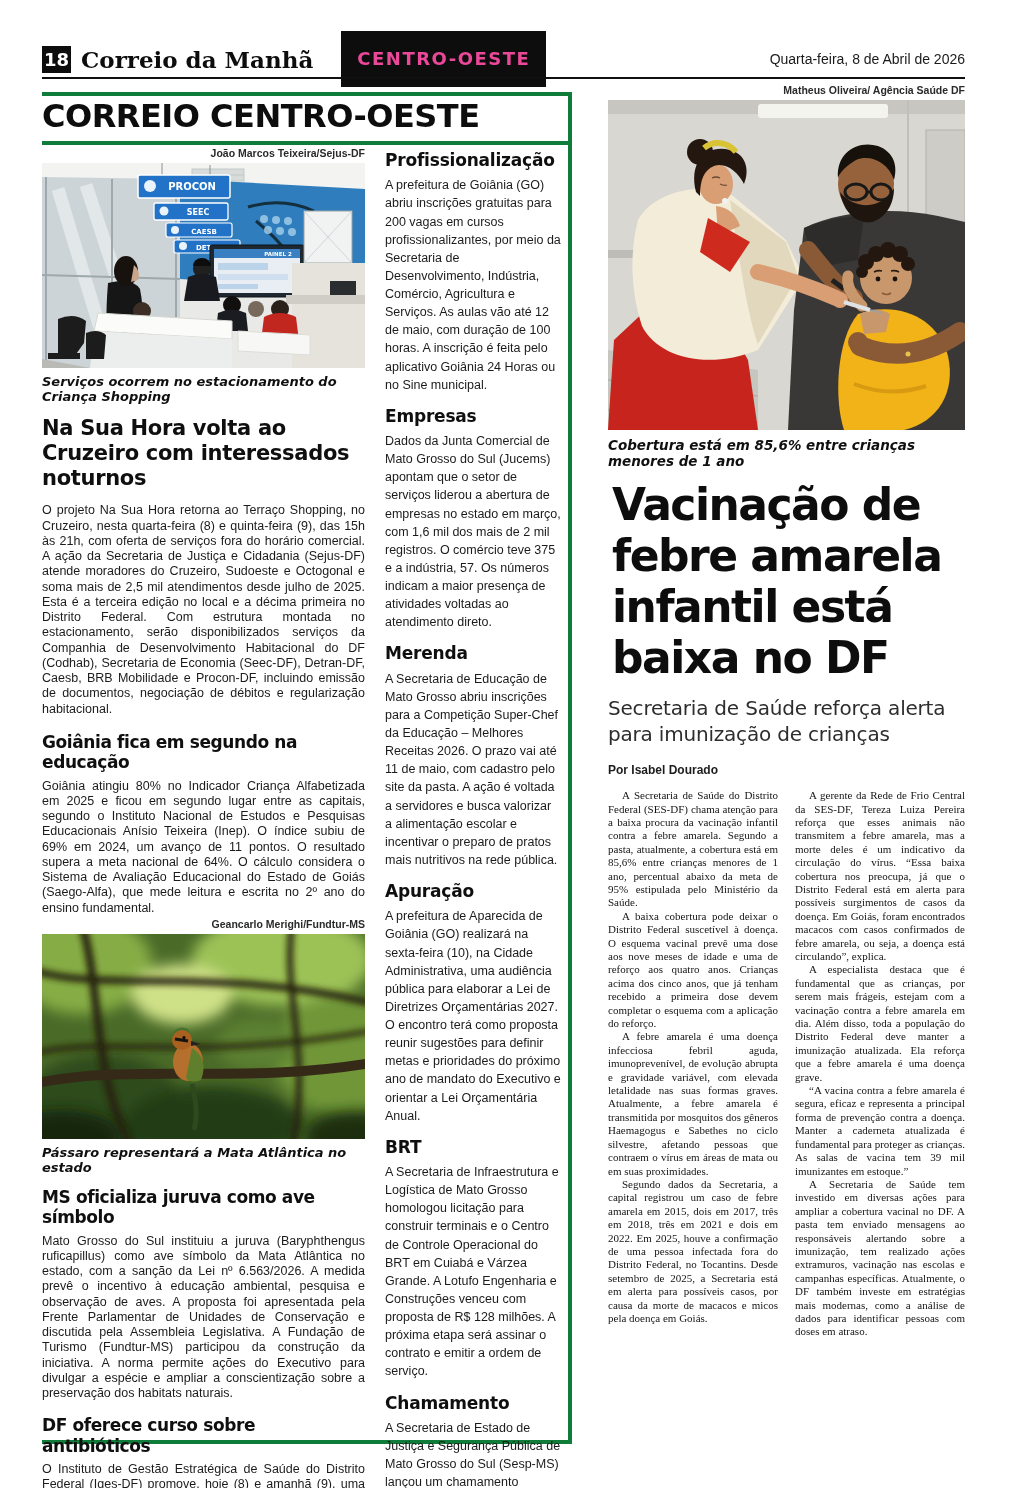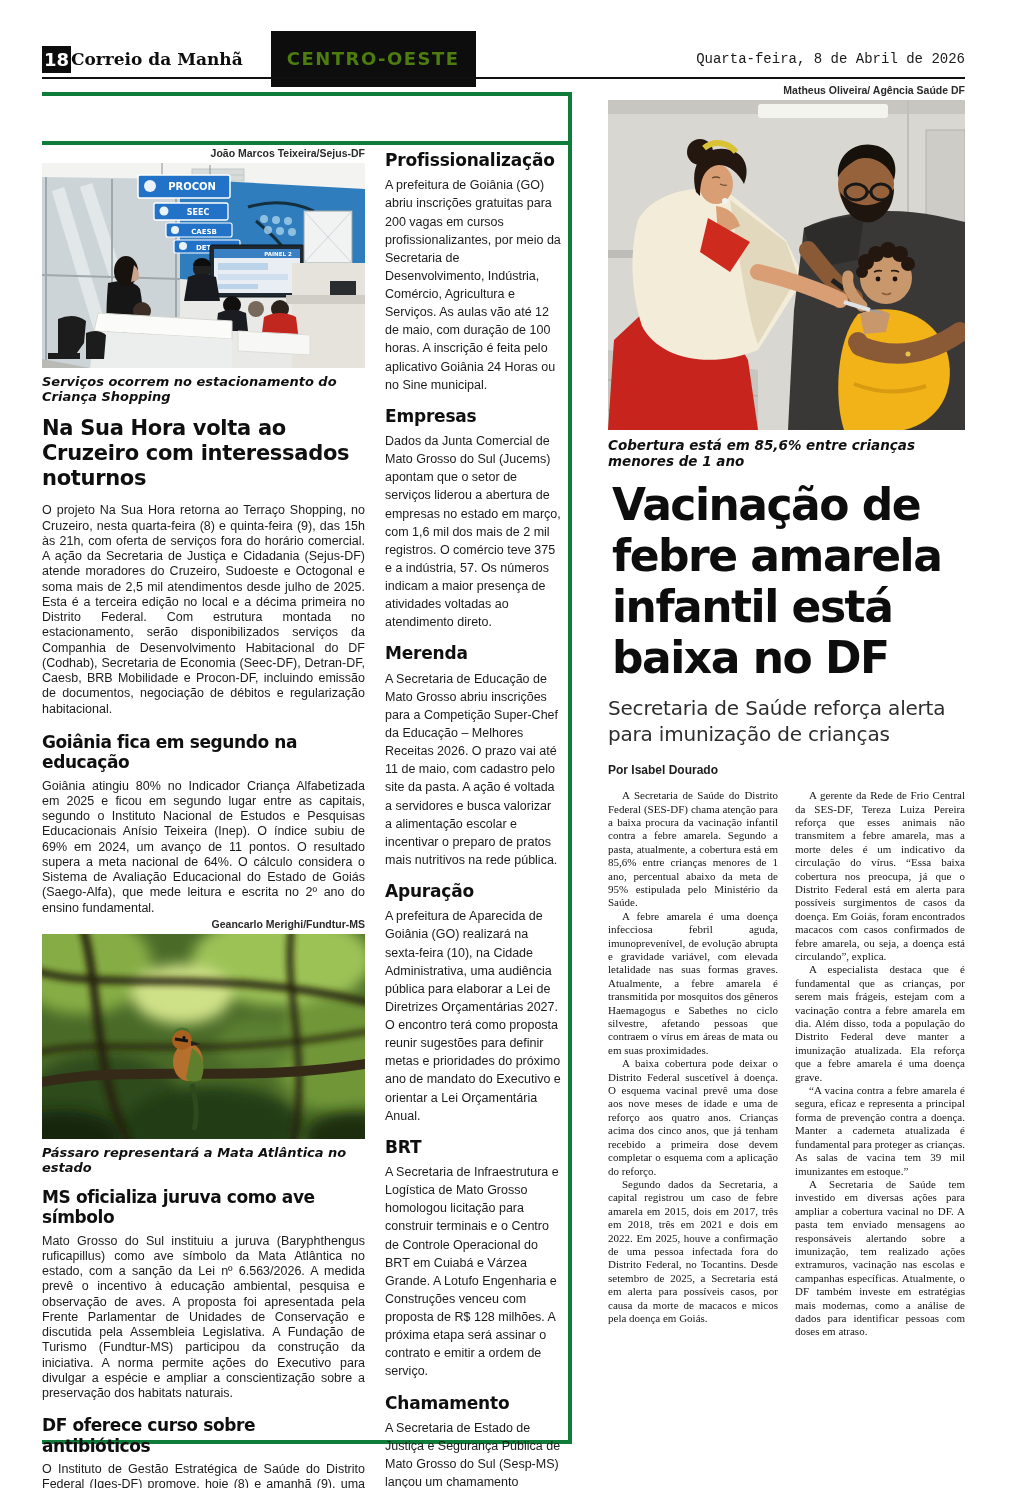--- a/index.html
+++ b/index.html
@@ -2,23 +2,23 @@
 <html lang="pt-BR"><head>
 <meta charset="utf-8">
 <style>
   html,body{margin:0;padding:0;background:#ffffff;}
   #page{position:relative;width:1010px;height:1488px;background:#fff;overflow:hidden;
         font-family:"Liberation Sans",sans-serif;color:#151515;}
   .green{background:#0f7c3a;}
   
   .hdr{position:absolute;left:42px;top:42px;width:923px;height:34px;display:flex;align-items:center;}
   .pagenum{background:#0d0d0d;color:#fff;font:700 18px/27px "DejaVu Sans",sans-serif;width:29px;height:27px;text-align:center;}
-  .masthead{font-family:"DejaVu Serif",serif;font-weight:700;font-size:17px;margin-left:0;color:#0d0d0d;}
-  .secbox{background:#0d0d0d;color:#4d7c0f;font:700 18px/18px "DejaVu Sans",sans-serif;letter-spacing:1.5px;padding:19px 16px;margin-left:28px;}
-  .hdate{margin-left:auto;font-size:14px;color:#1a1a1a;font-family:Liberation Mono, monospace;}
+  .masthead{font-family:"DejaVu Serif",serif;font-weight:700;font-size:23px;margin-left:10px;color:#0d0d0d;}
+  .secbox{background:#0d0d0d;color:#ec4899;font:700 18px/18px "DejaVu Sans",sans-serif;letter-spacing:1.5px;padding:19px 16px;margin-left:28px;}
+  .hdate{margin-left:auto;font-size:14px;color:#1a1a1a;}
   .hrule{position:absolute;left:42px;top:77px;width:923px;height:2px;background:#101010;}
   
   .gtop{position:absolute;left:42px;top:92px;width:530px;height:4px;}
   .gmid{position:absolute;left:42px;top:141px;width:530px;height:4px;}
   .gbottom{position:absolute;left:42px;top:1440px;width:530px;height:4px;}
   .vline{position:absolute;left:568px;top:92px;width:4px;height:1352px;}
   .banner-abs{position:absolute;left:42px;top:100px;font:700 32px/1 "DejaVu Sans",sans-serif;letter-spacing:-0.5px;color:#0d0d0d;}
   
   .colL{position:absolute;left:42px;top:147px;width:323px;}
   .colM{position:absolute;left:385px;top:150px;width:176px;}
@@ -49,20 +49,21 @@
 
   <div class="hdr">
     <div class="pagenum">18</div>
     <div class="masthead">Correio da Manhã</div>
     <div class="secbox">CENTRO-OESTE</div>
     <div class="hdate">Quarta-feira, 8 de Abril de 2026</div>
   </div>
   <div class="hrule"></div>
 
   <div class="gtop green" style="background: rgb(15, 124, 58);"></div>
+  <div class="banner-abs">CORREIO CENTRO-OESTE</div>
   <div class="gmid green" style="background: rgb(15, 124, 58);"></div>
   <div class="vline green" style="background: rgb(15, 124, 58);"></div>
   <div class="gbottom green" style="background: rgb(15, 124, 58);"></div>
 
   <div class="colL">
     <div class="credit">João Marcos Teixeira/Sejus-DF</div>
 
     <svg class="photo" width="323" height="205" viewBox="0 0 323 205" role="img">
       <rect width="323" height="205" fill="#e9eae8"></rect>
       <rect width="323" height="34" fill="#f3f4f2"></rect>
@@ -296,22 +297,22 @@
     </svg>
 
     <div class="cap-main">Cobertura está em 85,6% entre crianças menores de 1 ano</div>
     <h1 class="h-main">Vacinação de febre amarela infantil está baixa no DF</h1>
     <div class="subhead">Secretaria de Saúde reforça alerta para imunização de crianças</div>
     <div class="byline">Por Isabel Dourado</div>
 
     <div class="serif-cols">
       <div class="serif-col">
         <p>A Secretaria de Saúde do Distrito Federal (SES-DF) chama atenção para a baixa procura da vacinação infantil contra a febre amarela. Segundo a pasta, atualmente, a cobertura está em 85,6% entre crianças menores de 1 ano, percentual abaixo da meta de 95% estipulada pelo Ministério da Saúde.</p>
+        <p>A baixa cobertura pode deixar o Distrito Federal suscetível à doença. O esquema vacinal prevê uma dose aos nove meses de idade e uma de reforço aos quatro anos. Crianças acima dos cinco anos, que já tenham recebido a primeira dose devem completar o esquema com a aplicação do reforço.</p>
         <p>A febre amarela é uma doença infecciosa febril aguda, imunoprevenível, de evolução abrupta e gravidade variável, com elevada letalidade nas suas formas graves. Atualmente, a febre amarela é transmitida por mosquitos dos gêneros Haemagogus e Sabethes no ciclo silvestre, afetando pessoas que contraem o vírus em áreas de mata ou em suas proximidades.</p>
-        <p>A baixa cobertura pode deixar o Distrito Federal suscetível à doença. O esquema vacinal prevê uma dose aos nove meses de idade e uma de reforço aos quatro anos. Crianças acima dos cinco anos, que já tenham recebido a primeira dose devem completar o esquema com a aplicação do reforço.</p>
         <p>Segundo dados da Secretaria, a capital registrou um caso de febre amarela em 2015, dois em 2017, três em 2018, três em 2021 e dois em 2022. Em 2025, houve a confirmação de uma pessoa infectada fora do Distrito Federal, no Tocantins. Desde setembro de 2025, a Secretaria está em alerta para possíveis casos, por causa da morte de macacos e micos pela doença em Goiás.</p>
       </div>
       <div class="serif-col">
         <p>A gerente da Rede de Frio Central da SES-DF, Tereza Luiza Pereira reforça que esses animais não transmitem a febre amarela, mas a morte deles é um indicativo da circulação do vírus. “Essa baixa cobertura nos preocupa, já que o Distrito Federal está em alerta para possíveis surgimentos de casos da doença. Em Goiás, foram encontrados macacos com casos confirmados de febre amarela, ou seja, a doença está circulando”, explica.</p>
         <p>A especialista destaca que é fundamental que as crianças, por serem mais frágeis, estejam com a vacinação contra a febre amarela em dia. Além disso, toda a população do Distrito Federal deve manter a imunização atualizada. Ela reforça que a febre amarela é uma doença grave.</p>
         <p>“A vacina contra a febre amarela é segura, eficaz e representa a principal forma de prevenção contra a doença. Manter a caderneta atualizada é fundamental para proteger as crianças. As salas de vacina tem 39 mil imunizantes em estoque.”</p>
         <p>A Secretaria de Saúde tem investido em diversas ações para ampliar a cobertura vacinal no DF. A pasta tem enviado mensagens ao responsáveis alertando sobre a imunização, tem realizado ações extramuros, vacinação nas escolas e campanhas específicas. Atualmente, o DF também investe em estratégias mais modernas, como a análise de dados para identificar pessoas com doses em atraso.</p>
       </div>
     </div>
   </div>

